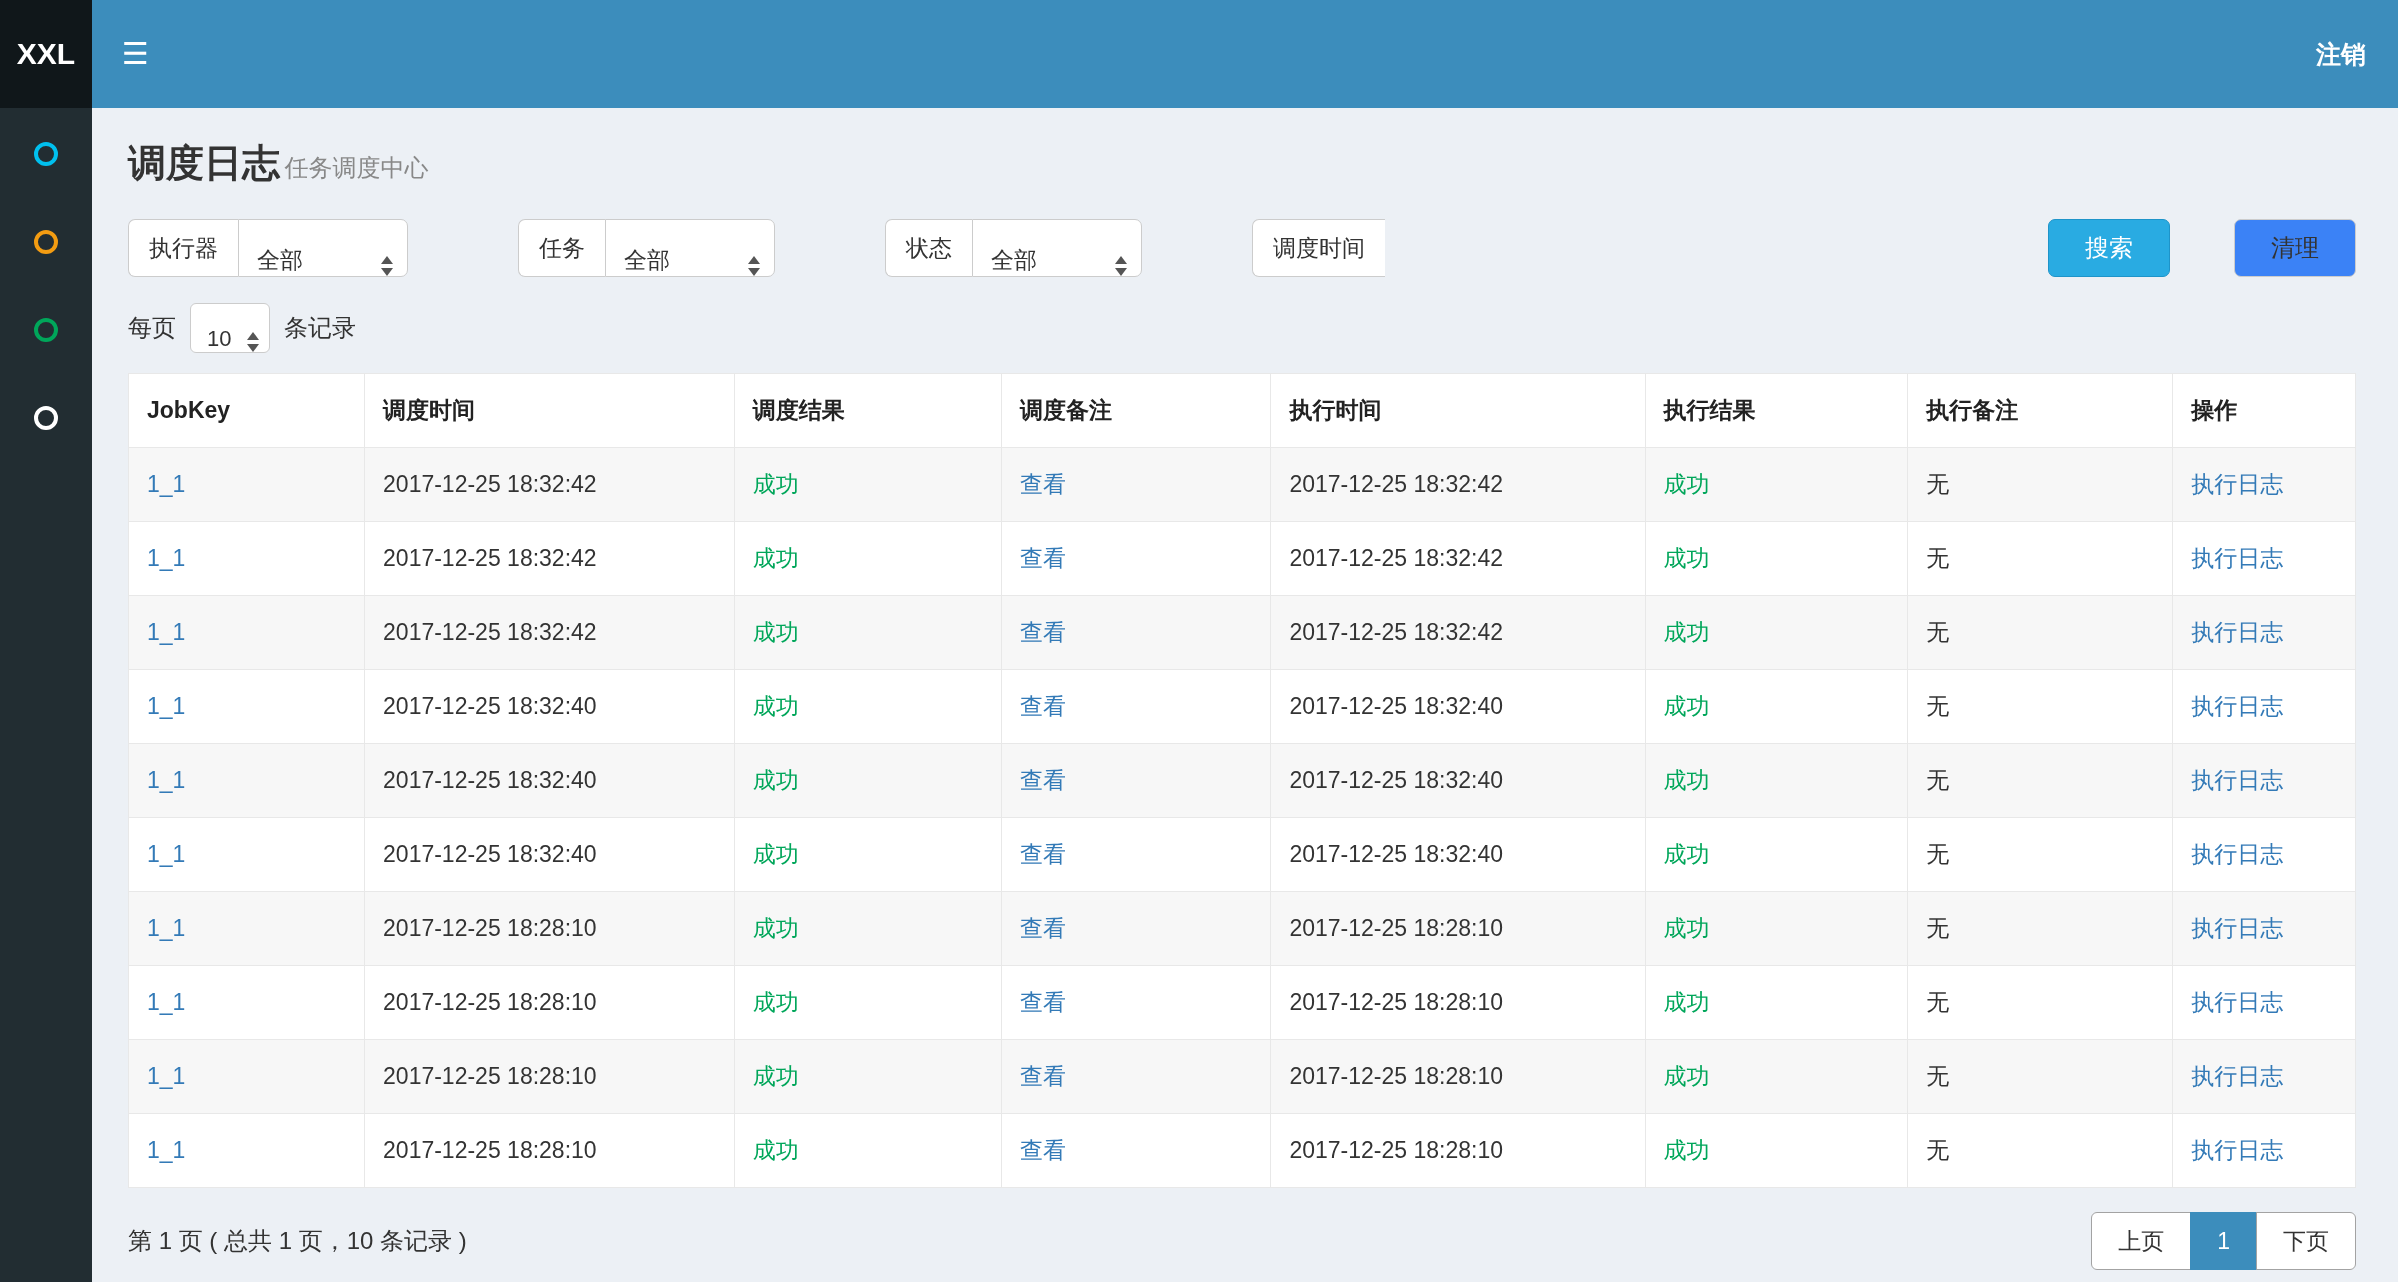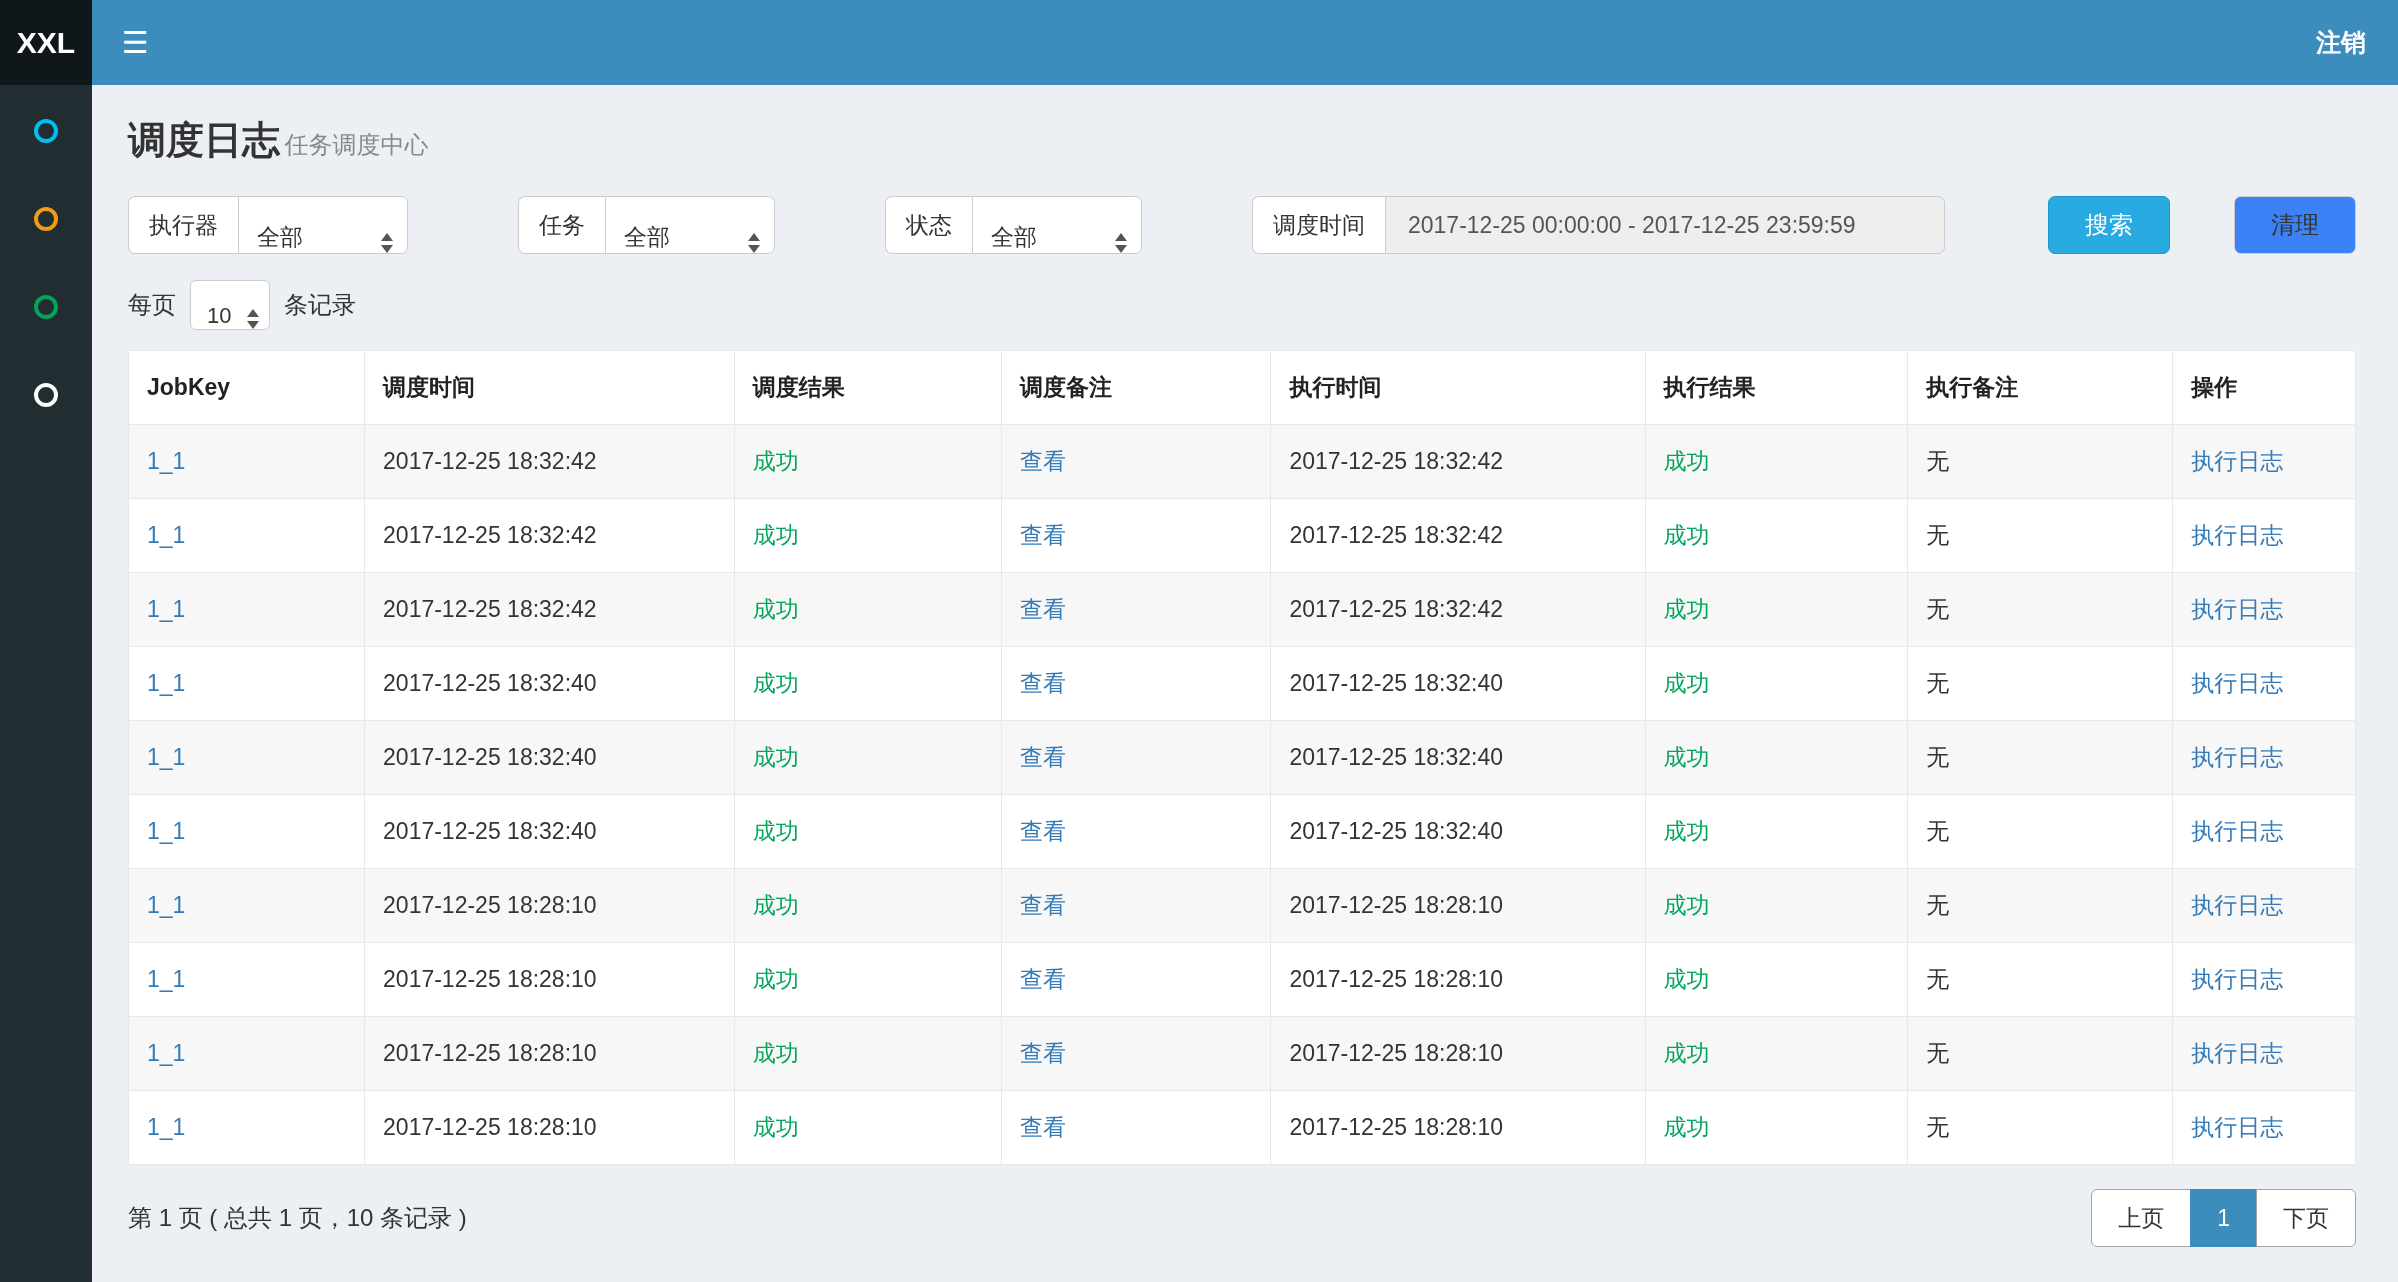--- a/index.html
+++ b/index.html
@@ -7,21 +7,21 @@
   body {
     font-family: "Liberation Sans", "DejaVu Sans", sans-serif;
     background: var(--content-bg, #ecf0f5);
     width: 100%;
     height: 1282px;
     overflow: hidden;
     color: #333;
   }
 
   
-  .navbar { display: flex; height: 85px; }
+  .navbar { display: flex; height: 108px; }
   .logo {
     width: 92px; background: var(--logo-bg, #10171a); color: #fff;
     font-weight: 700; font-size: 30px;
     display: flex; align-items: center; justify-content: center;
     cursor: pointer; flex-shrink: 0;
   }
   .navbar-main {
     flex: 1; background: var(--navbar, #3c8dbc);
     display: flex; align-items: center; justify-content: space-between;
     padding: 0 32px 0 30px;
@@ -180,21 +180,20 @@
           <span>全部</span>
           <span class="stepper">
               <i class="up"></i>
               <i class="down"></i>
             </span>
         </div>
       </div>
 
       <div class="input-group">
         <span class="addon">调度时间</span>
-        <div class="time-input">2017-12-25 00:00:00 - 2017-12-25 23:59:59</div>
       </div>
 
       <button class="btn btn-search">搜索</button>
       <button class="btn btn-clear">清理</button>
     </div>
 
     <div class="page-size-row">
       <span>每页</span>
       <div class="select small">
         <span>10</span>

